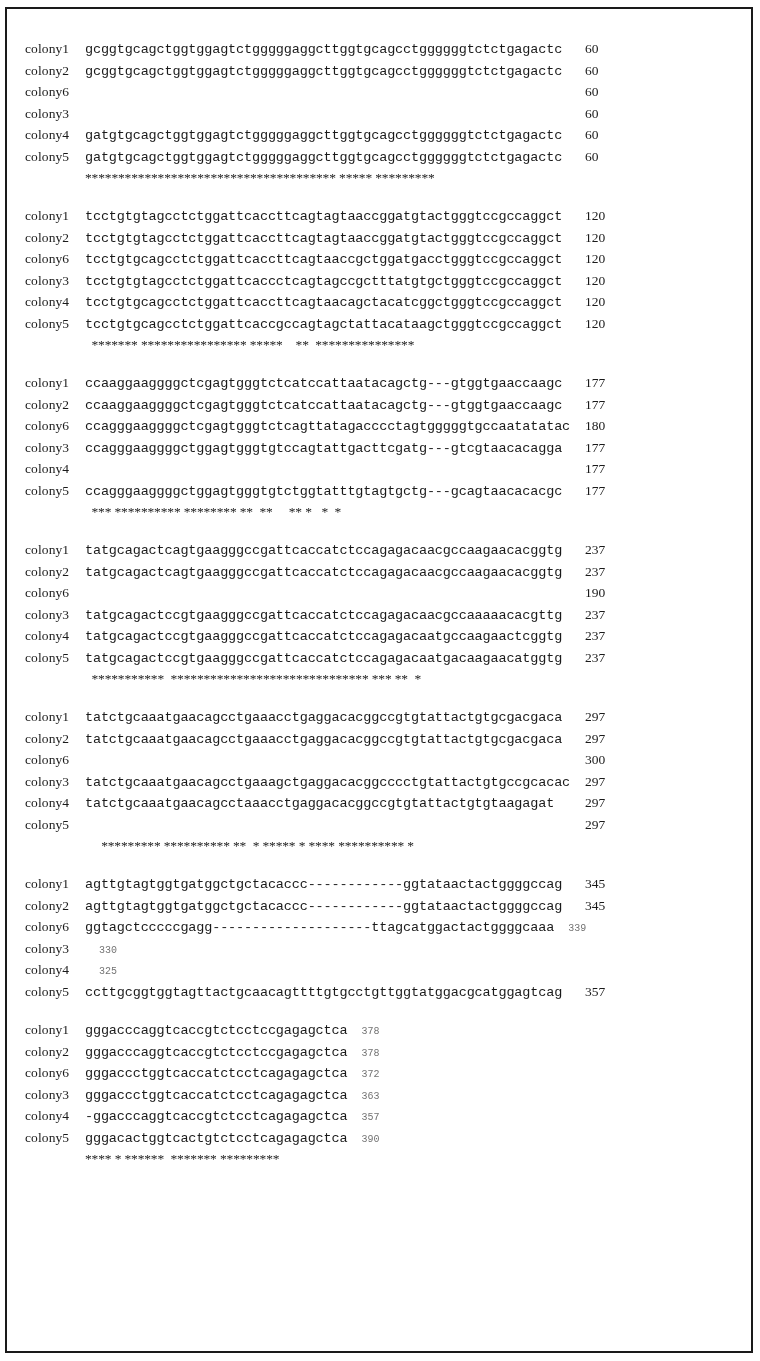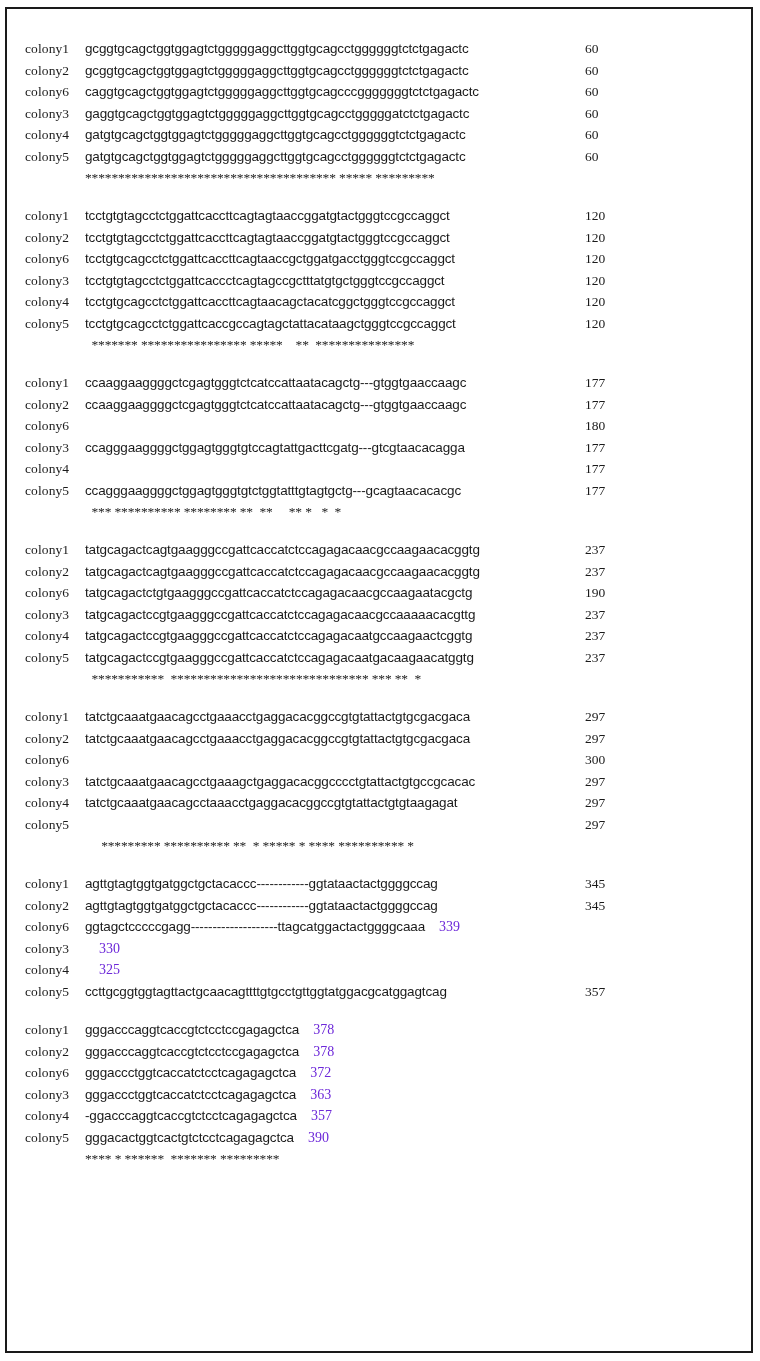--- a/index.html
+++ b/index.html
@@ -51,21 +51,21 @@
   .label {
     width: 78px;
     padding-left: 18px;
     box-sizing: border-box;
     font-family: "Liberation Serif", serif;
     font-size: 13.5px;
     color: #1a1a1a;
     letter-spacing: 0.1px;
   }
   .seq {
-    font-family: Liberation Sans, sans-serif;
+    font-family: Liberation Mono, monospace;
     font-size: 13.5px;
     color: #1a1a1a;
     letter-spacing: -0.15px;
     white-space: pre;
   }
   .num {
     font-family: "Liberation Serif", serif;
     font-size: 13.5px;
     color: #1a1a1a;
     white-space: pre;
@@ -81,63 +81,63 @@
   .cons {
     font-family: "Liberation Serif", serif;
     font-size: 13.5px;
     color: #1a1a1a;
     letter-spacing: -0.15px;
     white-space: pre;
     padding-left: 78px;
     height: 21px;
   }
   .inline-num {
-    font-family: Liberation Serif, serif;
-    font-size: 14px;
-    color: #6d28d9;
+    font-family: Liberation Mono, monospace;
+    font-size: 10px;
+    color: #737373;
     white-space: pre;
   }
 </style>
 </head>
 <body>
 
 <div class="page">
   <div class="frame">
     <div class="content" id="content">
         <div class="block">
           <div class="row rowwrap"><span class="label">colony1</span><span class="seq">gcggtgcagctggtggagtctgggggaggcttggtgcagcctggggggtctctgagactc</span><span class="num numcol">60</span></div>
           <div class="row rowwrap"><span class="label">colony2</span><span class="seq">gcggtgcagctggtggagtctgggggaggcttggtgcagcctggggggtctctgagactc</span><span class="num numcol">60</span></div>
-          <div class="row rowwrap"><span class="label">colony6</span><span class="seq">caggtgcagctggtggagtctgggggaggcttggtgcagcccgggggggtctctgagactc</span><span class="num numcol">60</span></div>
-          <div class="row rowwrap"><span class="label">colony3</span><span class="seq">gaggtgcagctggtggagtctgggggaggcttggtgcagcctgggggatctctgagactc</span><span class="num numcol">60</span></div>
+          <div class="row rowwrap"><span class="label">colony6</span><span class="num numcol">60</span></div>
+          <div class="row rowwrap"><span class="label">colony3</span><span class="num numcol">60</span></div>
           <div class="row rowwrap"><span class="label">colony4</span><span class="seq">gatgtgcagctggtggagtctgggggaggcttggtgcagcctggggggtctctgagactc</span><span class="num numcol">60</span></div>
           <div class="row rowwrap"><span class="label">colony5</span><span class="seq">gatgtgcagctggtggagtctgggggaggcttggtgcagcctggggggtctctgagactc</span><span class="num numcol">60</span></div>
           <div class="cons">************************************** ***** *********</div>
         </div>
         <div class="block">
           <div class="row rowwrap"><span class="label">colony1</span><span class="seq">tcctgtgtagcctctggattcaccttcagtagtaaccggatgtactgggtccgccaggct</span><span class="num numcol">120</span></div>
           <div class="row rowwrap"><span class="label">colony2</span><span class="seq">tcctgtgtagcctctggattcaccttcagtagtaaccggatgtactgggtccgccaggct</span><span class="num numcol">120</span></div>
           <div class="row rowwrap"><span class="label">colony6</span><span class="seq">tcctgtgcagcctctggattcaccttcagtaaccgctggatgacctgggtccgccaggct</span><span class="num numcol">120</span></div>
           <div class="row rowwrap"><span class="label">colony3</span><span class="seq">tcctgtgtagcctctggattcaccctcagtagccgctttatgtgctgggtccgccaggct</span><span class="num numcol">120</span></div>
           <div class="row rowwrap"><span class="label">colony4</span><span class="seq">tcctgtgcagcctctggattcaccttcagtaacagctacatcggctgggtccgccaggct</span><span class="num numcol">120</span></div>
           <div class="row rowwrap"><span class="label">colony5</span><span class="seq">tcctgtgcagcctctggattcaccgccagtagctattacataagctgggtccgccaggct</span><span class="num numcol">120</span></div>
           <div class="cons">  ******* **************** *****    **  ***************</div>
         </div>
         <div class="block">
           <div class="row rowwrap"><span class="label">colony1</span><span class="seq">ccaaggaaggggctcgagtgggtctcatccattaatacagctg---gtggtgaaccaagc</span><span class="num numcol">177</span></div>
           <div class="row rowwrap"><span class="label">colony2</span><span class="seq">ccaaggaaggggctcgagtgggtctcatccattaatacagctg---gtggtgaaccaagc</span><span class="num numcol">177</span></div>
-          <div class="row rowwrap"><span class="label">colony6</span><span class="num numcol">180</span></div>
+          <div class="row rowwrap"><span class="label">colony6</span><span class="seq">ccagggaaggggctcgagtgggtctcagttatagacccctagtgggggtgccaatatatac</span><span class="num numcol">180</span></div>
           <div class="row rowwrap"><span class="label">colony3</span><span class="seq">ccagggaaggggctggagtgggtgtccagtattgacttcgatg---gtcgtaacacagga</span><span class="num numcol">177</span></div>
           <div class="row rowwrap"><span class="label">colony4</span><span class="num numcol">177</span></div>
           <div class="row rowwrap"><span class="label">colony5</span><span class="seq">ccagggaaggggctggagtgggtgtctggtatttgtagtgctg---gcagtaacacacgc</span><span class="num numcol">177</span></div>
           <div class="cons">  *** ********** ******** **  **     ** *   *  *</div>
         </div>
         <div class="block">
           <div class="row rowwrap"><span class="label">colony1</span><span class="seq">tatgcagactcagtgaagggccgattcaccatctccagagacaacgccaagaacacggtg</span><span class="num numcol">237</span></div>
           <div class="row rowwrap"><span class="label">colony2</span><span class="seq">tatgcagactcagtgaagggccgattcaccatctccagagacaacgccaagaacacggtg</span><span class="num numcol">237</span></div>
-          <div class="row rowwrap"><span class="label">colony6</span><span class="seq">tatgcagactctgtgaagggccgattcaccatctccagagacaacgccaagaatacgctg</span><span class="num numcol">190</span></div>
+          <div class="row rowwrap"><span class="label">colony6</span><span class="num numcol">190</span></div>
           <div class="row rowwrap"><span class="label">colony3</span><span class="seq">tatgcagactccgtgaagggccgattcaccatctccagagacaacgccaaaaacacgttg</span><span class="num numcol">237</span></div>
           <div class="row rowwrap"><span class="label">colony4</span><span class="seq">tatgcagactccgtgaagggccgattcaccatctccagagacaatgccaagaactcggtg</span><span class="num numcol">237</span></div>
           <div class="row rowwrap"><span class="label">colony5</span><span class="seq">tatgcagactccgtgaagggccgattcaccatctccagagacaatgacaagaacatggtg</span><span class="num numcol">237</span></div>
           <div class="cons">  ***********  ****************************** *** **  *</div>
         </div>
         <div class="block">
           <div class="row rowwrap"><span class="label">colony1</span><span class="seq">tatctgcaaatgaacagcctgaaacctgaggacacggccgtgtattactgtgcgacgaca</span><span class="num numcol">297</span></div>
           <div class="row rowwrap"><span class="label">colony2</span><span class="seq">tatctgcaaatgaacagcctgaaacctgaggacacggccgtgtattactgtgcgacgaca</span><span class="num numcol">297</span></div>
           <div class="row rowwrap"><span class="label">colony6</span><span class="num numcol">300</span></div>
           <div class="row rowwrap"><span class="label">colony3</span><span class="seq">tatctgcaaatgaacagcctgaaagctgaggacacggcccctgtattactgtgccgcacac</span><span class="num numcol">297</span></div>

